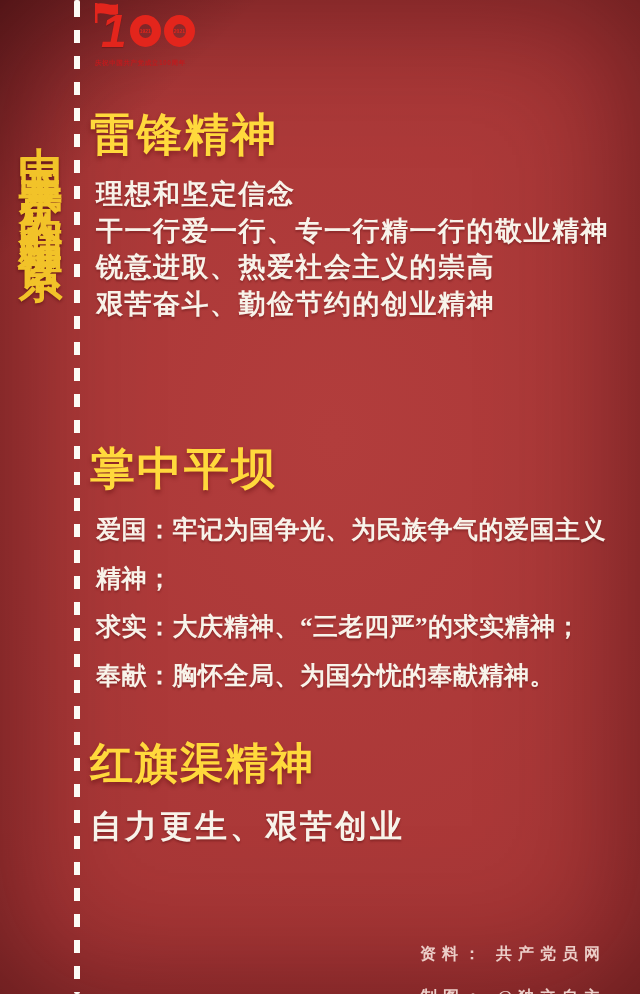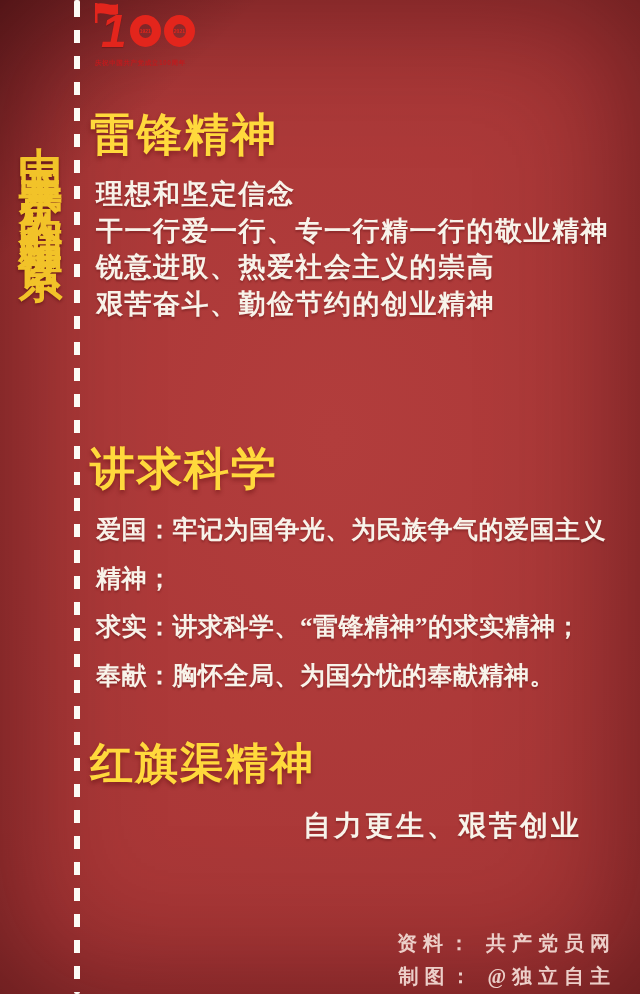--- a/index.html
+++ b/index.html
@@ -91,36 +91,36 @@
     font-weight:700;
     font-size:27px; line-height:36.5px;
     letter-spacing:1.5px;
     color:#f8f3ea;
     white-space:nowrap;
     text-shadow:0 2px 2px rgba(80,12,14,0.35);
   }
   .sec-daqing .line{font-size:25px; letter-spacing:0.5px;margin-top:12px;}
   .sec-hongqiqu .sec-title{font-size:43px;}
   .sec-hongqiqu .line{
-    text-align:right; padding-right:48px; padding-left:0;
-    font-size:28px; letter-spacing:3px; margin-top:14px;
+    text-align:left; padding-right:48px; padding-left:0;
+    font-size:32px; letter-spacing:3px; margin-top:14px;
   }
   #sec-leifeng{top:104px;}
   #sec-daqing{top:438px;}
   #sec-hongqiqu{top:732px;}
   
   .credits{
     position:absolute; right:18px; top:924px;
     text-align:right;
   }
   .credit-line{
-    margin:6px;
+    margin:16px;
     font-family:"Liberation Serif", serif;
     font-weight:700;
-    font-size:20px; line-height:27px;
+    font-size:16px; line-height:27px;
     letter-spacing:6px;
     color:#eccfc9;
     white-space:nowrap;
     text-align:right;
   }
 </style>
 </head>
 <body>
 
 <div class="poster">
@@ -152,25 +152,25 @@
     <h2 class="sec-title">雷锋精神</h2>
     <div class="sec-body">
       <p class="line">理想和坚定信念</p>
       <p class="line">干一行爱一行、专一行精一行的敬业精神</p>
       <p class="line">锐意进取、热爱社会主义的崇高</p>
       <p class="line">艰苦奋斗、勤俭节约的创业精神</p>
     </div>
   </section>
 
   <section class="sec sec-daqing" id="sec-daqing">
-    <h2 class="sec-title">讲求科学</h2>
+    <h2 class="sec-title">掌中平坝</h2>
     <div class="sec-body">
       <p class="line">爱国：牢记为国争光、为民族争气的爱国主义</p>
       <p class="line">精神；</p>
-      <p class="line">求实：讲求科学、“雷锋精神”的求实精神；</p>
+      <p class="line">求实：大庆精神、“三老四严”的求实精神；</p>
       <p class="line">奉献：胸怀全局、为国分忧的奉献精神。</p>
     </div>
   </section>
 
   <section class="sec sec-hongqiqu" id="sec-hongqiqu">
     <h2 class="sec-title">红旗渠精神</h2>
     <div class="sec-body">
       <p class="line">自力更生、艰苦创业</p>
     </div>
   </section>

